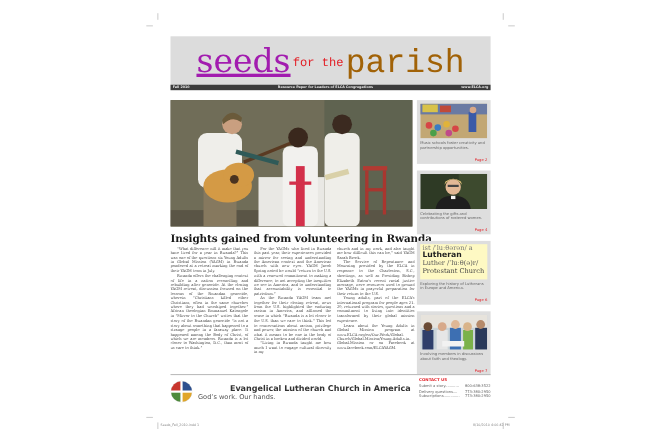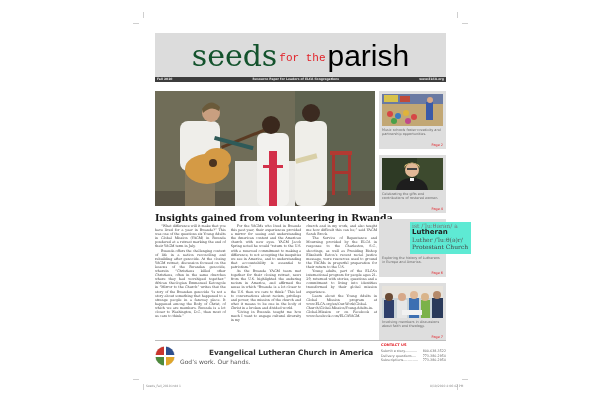--- a/index.html
+++ b/index.html
@@ -5,23 +5,23 @@
   * { box-sizing: border-box; margin: 0; padding: 0; }
   html, body { width: 600px; height: 400px; background: #ffffff; overflow: hidden; }
   body { position: relative; font-family: "DejaVu Serif", serif; color: #222; }
 
   .crop { position: absolute; background: #cfcfcf; }
 
   .page { position: absolute; left: 155px; top: 33px; width: 291px; height: 345px; background: #fff; }
 
   .masthead { position: absolute; left: 0; top: 0; width: 291px; height: 44px; background: #dcdcdc; }
   .title-row { position: absolute; left: 0; top: 5px; width: 100%; text-align: center; white-space: nowrap; }
-  .t-seeds { font-family: "DejaVu Serif", serif; font-size: 30px; color: #14532d; letter-spacing: 0px; }
+  .t-seeds { font-family: "DejaVu Serif", serif; font-size: 30px; color: #a21caf; letter-spacing: 0px; text-decoration: underline; }
   .t-forthe { font-family: Liberation Mono, monospace; font-size: 11px; color: #e21f26; margin: 0 2px; position: relative; top: -5px; }
-  .t-parish { font-family: Liberation Sans, sans-serif; font-size: 30px; color: #000000; }
+  .t-parish { font-family: Liberation Mono, monospace; font-size: 30px; color: #a16207; }
 
   .subbar { position: absolute; left: 0; top: 44px; width: 291px; height: 5px; background: #3c3c3c; color: #e6e6e6; font-family: "DejaVu Sans", sans-serif; font-size: 3px; line-height: 5px; padding: 0 2px; display: flex; justify-content: space-between; font-weight: bold; }
 
   .hero { position: absolute; left: 0; top: 58px; width: 220px; height: 115px; overflow: hidden; background: #6e6a58; }
   .hero svg { display: block; }
 
   .headline { position: absolute; left: 0; top: 179px; width: 225px; font-family: "DejaVu Serif", serif; font-weight: bold; font-size: 9.5px; color: #1a1a1a; letter-spacing: -0.1px; white-space: nowrap; }
 
   .body-cols { position: absolute; left: 0; top: 191px; width: 222px; height: 120px; display: flex; gap: 5px; }
   .col { flex: 1; font-family: "DejaVu Serif", serif; font-size: 3.3px; line-height: 4.1px; color: #444; text-align: justify; overflow: hidden; }
@@ -158,21 +158,21 @@
           <circle cx="30" cy="12" r="7" fill="#e2b896"></circle>
           <path d="M22 10 Q30 0 38 10 L37 7 Q30 2 23 7 Z" fill="#e3c27a"></path>
           <rect x="25" y="10" width="10" height="2" fill="#444"></rect>
         </svg>
       </div>
       <div class="sb-cap">Celebrating the gifts and contributions of rostered women.</div>
       <div class="sb-page">Page 4</div>
     </div>
 
     <div class="sb-card">
-      <div class="sb-img" style="background:#5eead4;font-family:'DejaVu Serif',serif;line-height:7px;padding-left:2px;overflow:hidden;white-space:nowrap;margin-left:28px;">
+      <div class="sb-img" style="background:#fef9c3;font-family:'DejaVu Serif',serif;line-height:7px;padding-left:2px;overflow:hidden;white-space:nowrap;">
         <div style="font-size:6px;color:#777;">ist /ˈluːθərən/ a</div>
         <div style="font-size:7px;color:#222;font-weight:bold;font-family:'DejaVu Sans',sans-serif;">Lutheran</div>
         <div style="font-size:6px;color:#555;">Luther /ˈluːθ(ə)r/</div>
         <div style="font-size:6px;color:#444;">Protestant Church</div>
       </div>
       <div class="sb-cap">Exploring the history of Lutherans in Europe and America.</div>
       <div class="sb-page">Page 6</div>
     </div>
 
     <div class="sb-card">

